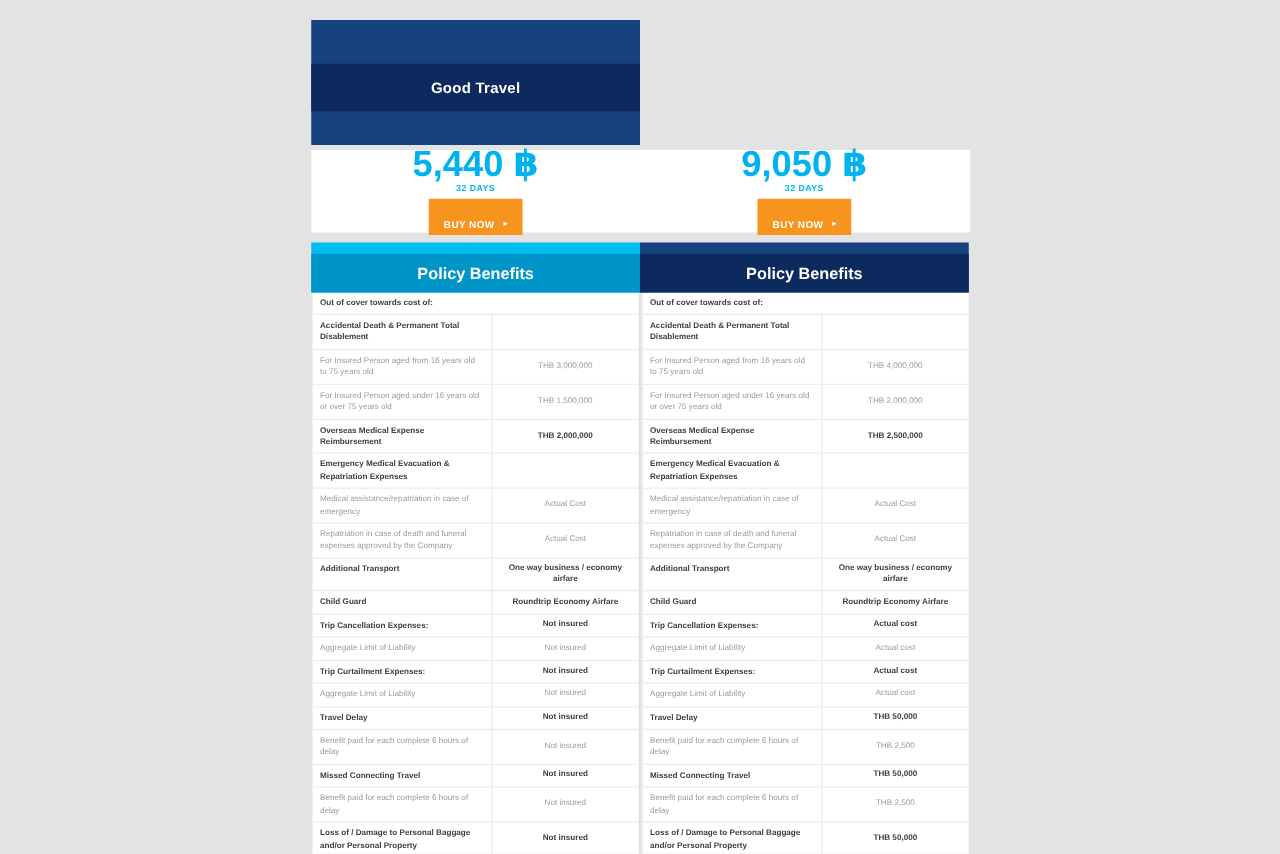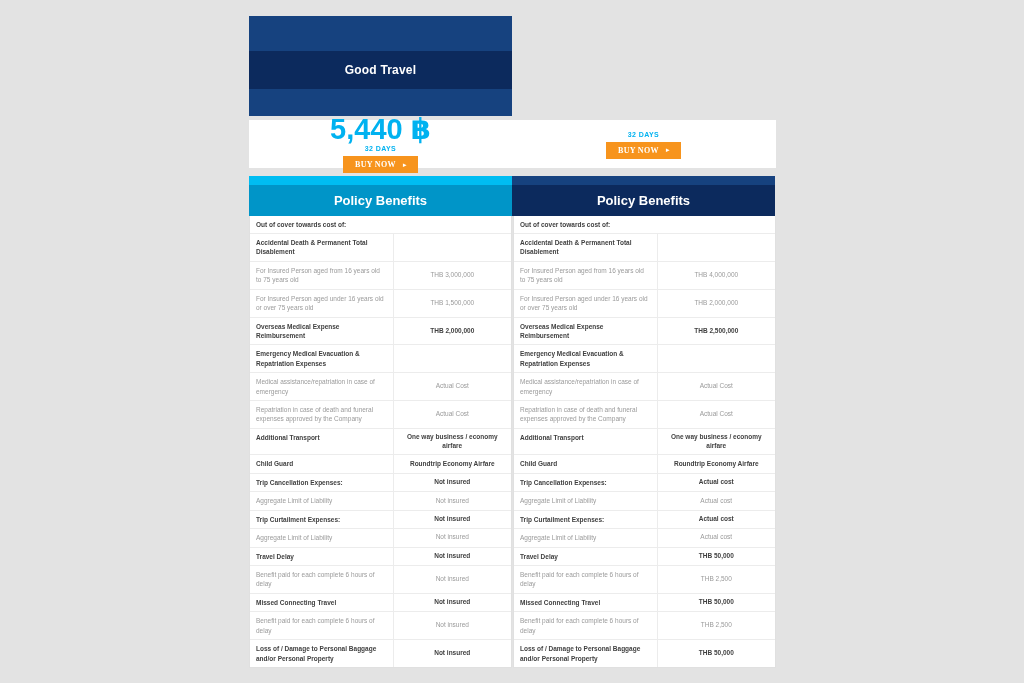--- a/index.html
+++ b/index.html
@@ -9,25 +9,25 @@
 
   
   .plan-cols{display:flex}
   .col{width:263px;box-sizing:border-box}
   .hdr{height:100px;position:relative}
   .hdr .band{position:absolute;top:35px;left:0;right:0;height:38px;display:flex;align-items:center;justify-content:center;color:#fff;font-weight:bold;font-size:12px;letter-spacing:.2px}
   .hdr.common{background:#00bdf2}.hdr.common .band{background:#0095c8}
   .hdr.good{background:#16427f}.hdr.good .band{background:#0c2a5d}
 
   
-  .price-row{display:flex;background:#fff;margin-top:4px;height:48px}
+  .price-row{display:flex;background:#fff;margin-top:4px;height:66px}
   .price-cell{width:263px;display:flex;flex-direction:column;align-items:center;justify-content:center}
   .price{color:#00b2f0;font-size:29px;font-weight:bold;line-height:1}
   .days{color:#00b2f0;font-size:7px;font-weight:bold;margin-top:1px;letter-spacing:.4px}
-  .buy{margin-top:4px;background:#f7941d;color:#fff;border:none;font-weight:bold;font-size:8px;padding:4px 10px 4px 12px;font-family:Liberation Serif, serif;display:flex;align-items:center;gap:6px;cursor:pointer;letter-spacing:.3px}
+  .buy{margin-top:4px;background:#f7941d;color:#fff;border:none;font-weight:bold;font-size:8px;padding:16px 10px 4px 12px;font-family:Liberation Sans, sans-serif;display:flex;align-items:center;gap:6px;cursor:pointer;letter-spacing:.3px}
   .buy .arr{font-size:6px;line-height:1}
 
   
   .bh{height:40px;position:relative;margin-top:8px}
   .bh .band{position:absolute;bottom:0;left:0;right:0;height:31px;display:flex;align-items:center;justify-content:center;color:#fff;font-weight:bold;font-size:13px}
   .bh.common{background:#00bdf2}.bh.common .band{background:#0095c8}
   .bh.good{background:#16427f}.bh.good .band{background:#0c2a5d}
 
   
   .tables{display:flex;gap:1px;background:#e3e3e3}
@@ -57,20 +57,21 @@
     <div class="price-row">
       <div class="price-cell">
         <div class="price">5,440 ฿</div>
         <div class="days">32 DAYS</div>
         <button class="buy">
           <span>BUY NOW</span>
           <span class="arr">►</span>
         </button>
       </div>
       <div class="price-cell">
+        <div class="price">9,050 ฿</div>
         <div class="days">32 DAYS</div>
         <button class="buy">
           <span>BUY NOW</span>
           <span class="arr">►</span>
         </button>
       </div>
     </div>
 
     <div class="plan-cols">
       <div class="col bh common">

